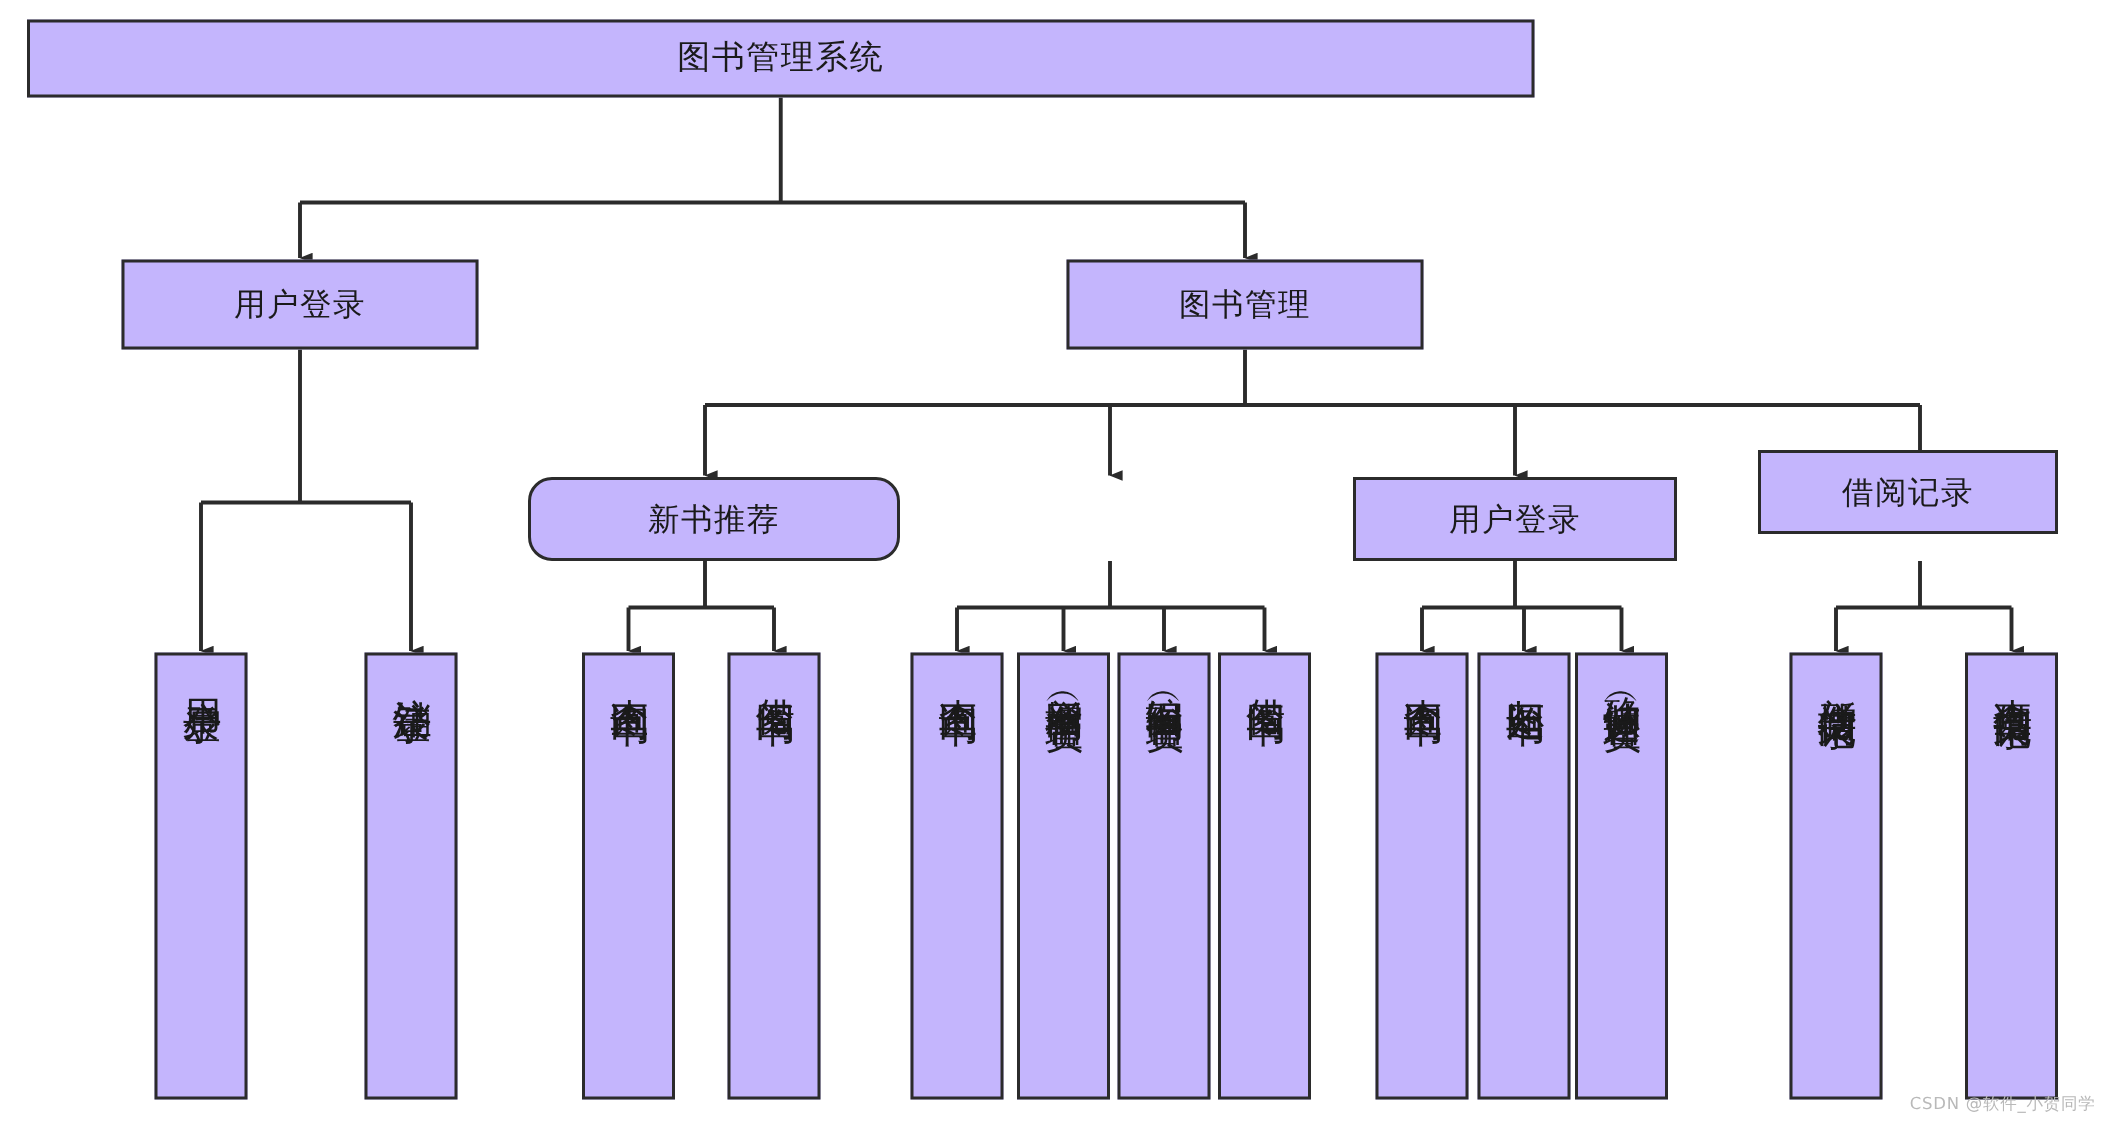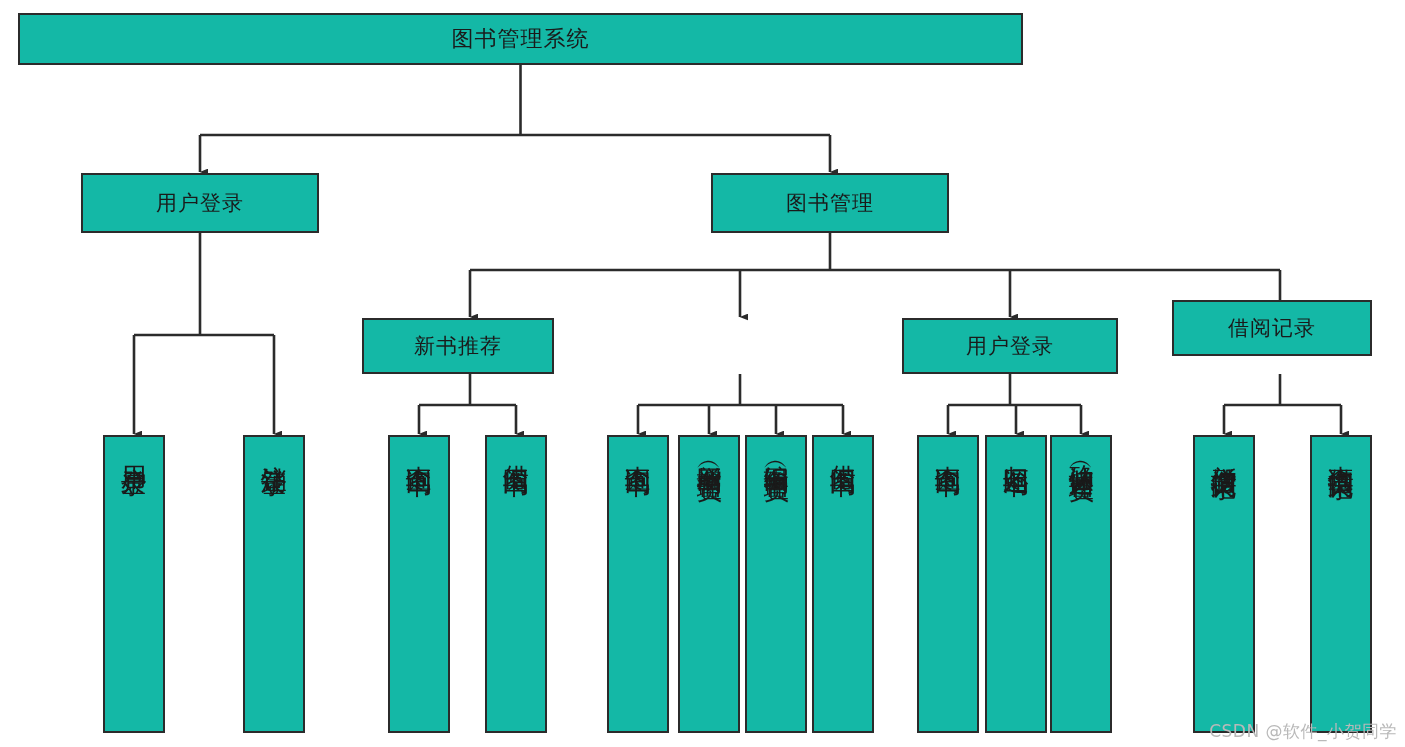--- a/index.html
+++ b/index.html
@@ -15,21 +15,21 @@
     width:1405px;height:747px;
   }
   #edges{
     position:absolute;left:0;top:0;
     width:1405px;height:747px;
     pointer-events:none;
   }
   .node{
     position:absolute;
     box-sizing:border-box;
-    background:#14b8a6;
+    background:#c4b5fd;
     border:2px solid #2b2b2b;
     display:flex;
     align-items:center;
     justify-content:center;
     color:#1a1a1a;
   }
   .node-label{
     display:block;
     text-align:center;
     line-height:1.18;
@@ -51,21 +51,21 @@
     text-orientation:upright;
     font-size:26px;
     line-height:1.02;
     letter-spacing:2px;
     white-space:pre;
   }
   .v.tall .node-label{font-size:25px;}
   .watermark{
     position:absolute;
     right:8px;bottom:4px;
-    font-size:17px;
+    font-size:11px;
     color:#b9b9b9;
     letter-spacing:0.5px;
     white-space:nowrap;
     font-family:"DejaVu Sans","Liberation Sans",sans-serif;
   }
 </style>
 </head>
 <body>
 
 <div id="diagram">
@@ -115,21 +115,21 @@
     <span class="node-label">图书管理系统</span>
   </div>
 
   <div class="node h" style="left:81px;top:173px;width:238px;height:60px;">
     <span class="node-label">用户登录</span>
   </div>
   <div class="node h" style="left:711px;top:173px;width:238px;height:60px;">
     <span class="node-label">图书管理</span>
   </div>
 
-  <div class="node h" style="left:362px;top:318px;width:192px;height:56px;">
+  <div class="node h" style="left:352px;top:318px;width:248px;height:56px;border-radius:16px;">
     <span class="node-label">新书推荐</span>
   </div>
   <div class="node h" style="left:902px;top:318px;width:216px;height:56px;">
     <span class="node-label">用户登录</span>
   </div>
   <div class="node h" style="left:1172px;top:300px;width:200px;height:56px;">
     <span class="node-label">借阅记录</span>
   </div>
 
   <div class="node v" style="left:103px;top:435px;width:62px;height:298px;">

